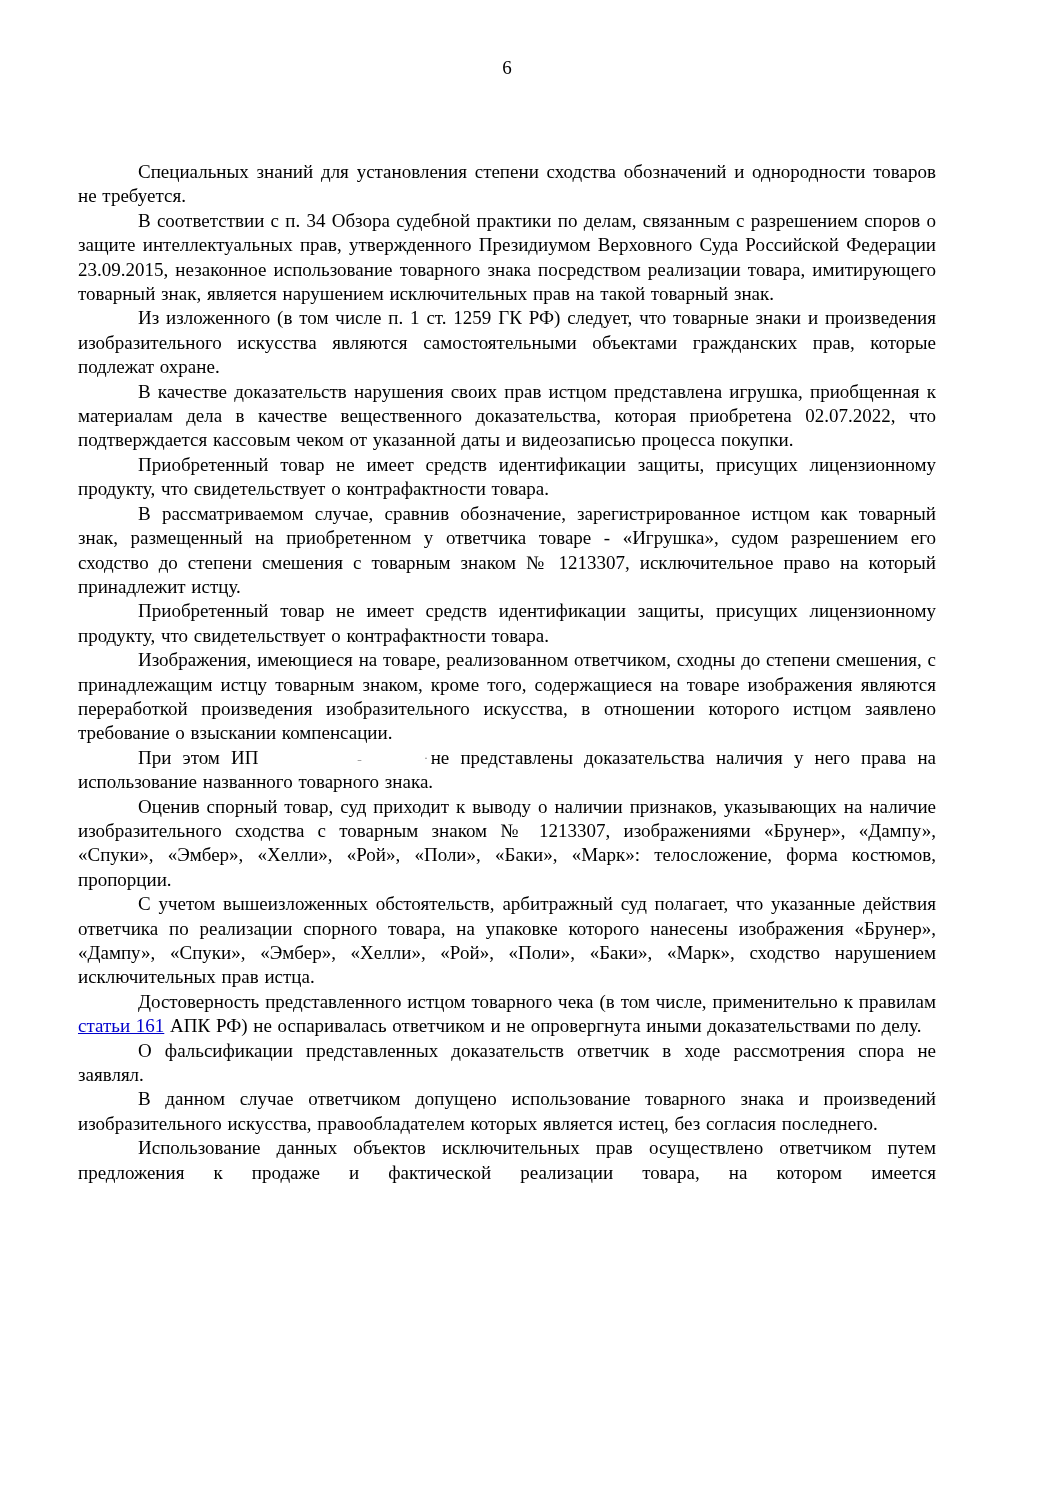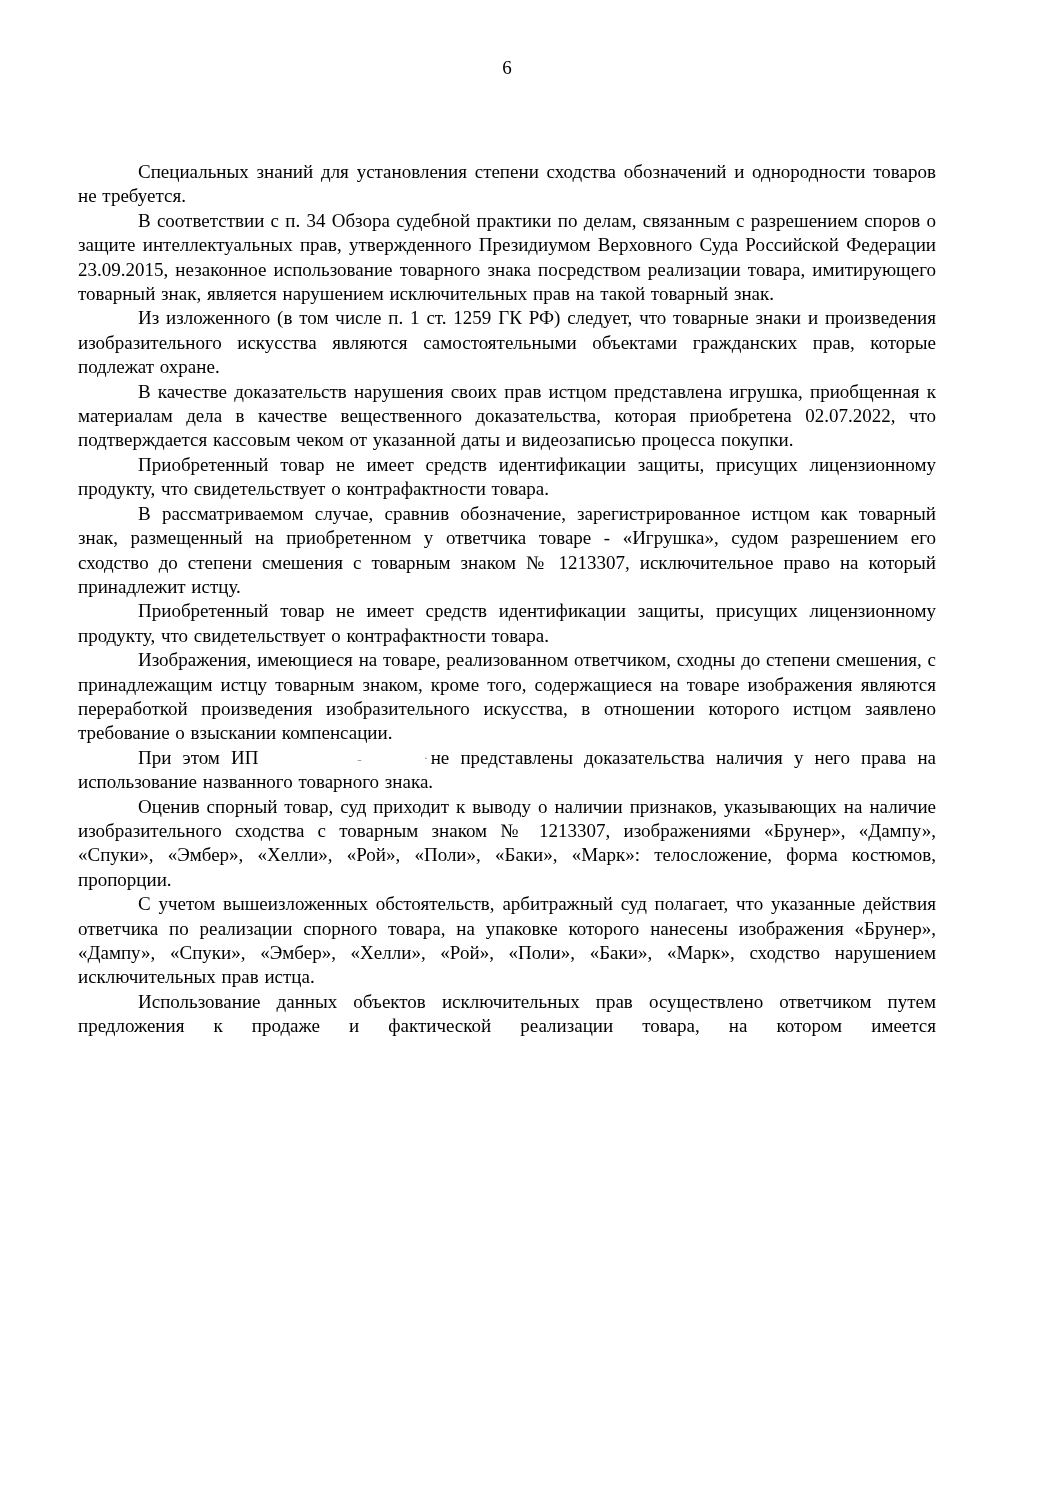--- a/index.html
+++ b/index.html
@@ -96,19 +96,26 @@
     <p class="para">
       <span>При этом ИП</span>
       <span class="redacted"><i class="redaction-mark m1">ˍ</i><i class="redaction-mark m2">. .</i></span>
       <span>не представлены доказательства наличия у него права на использование названного товарного знака.</span>
     </p>
 
     <p class="para">Оценив спорный товар, суд приходит к выводу о наличии признаков, указывающих на наличие изобразительного сходства с товарным знаком № 1213307, изображениями «Брунер», «Дампу», «Спуки», «Эмбер», «Хелли», «Рой», «Поли», «Баки», «Марк»: телосложение, форма костюмов, пропорции.</p>
 
     <p class="para">С учетом вышеизложенных обстоятельств, арбитражный суд полагает, что указанные действия ответчика по реализации спорного товара, на упаковке которого нанесены изображения «Брунер», «Дампу», «Спуки», «Эмбер», «Хелли», «Рой», «Поли», «Баки», «Марк», сходство нарушением исключительных прав истца.</p>
 
+    <p class="para">
+      <span>Достоверность представленного истцом товарного чека (в том числе, применительно к правилам</span>
+      <a class="statute-link">статьи 161</a>
+      <span>АПК РФ) не оспаривалась ответчиком и не опровергнута иными доказательствами по делу.</span>
+    </p>
 
+    <p class="para">О фальсификации представленных доказательств ответчик в ходе рассмотрения спора не заявлял.</p>
 
+    <p class="para">В данном случае ответчиком допущено использование товарного знака и произведений изобразительного искусства, правообладателем которых является истец, без согласия последнего.</p>
 
     <p class="para justify-last">Использование данных объектов исключительных прав осуществлено ответчиком путем предложения к продаже и фактической реализации товара, на котором имеется</p>
 
   </div>
 </div>
 
 </body></html>

